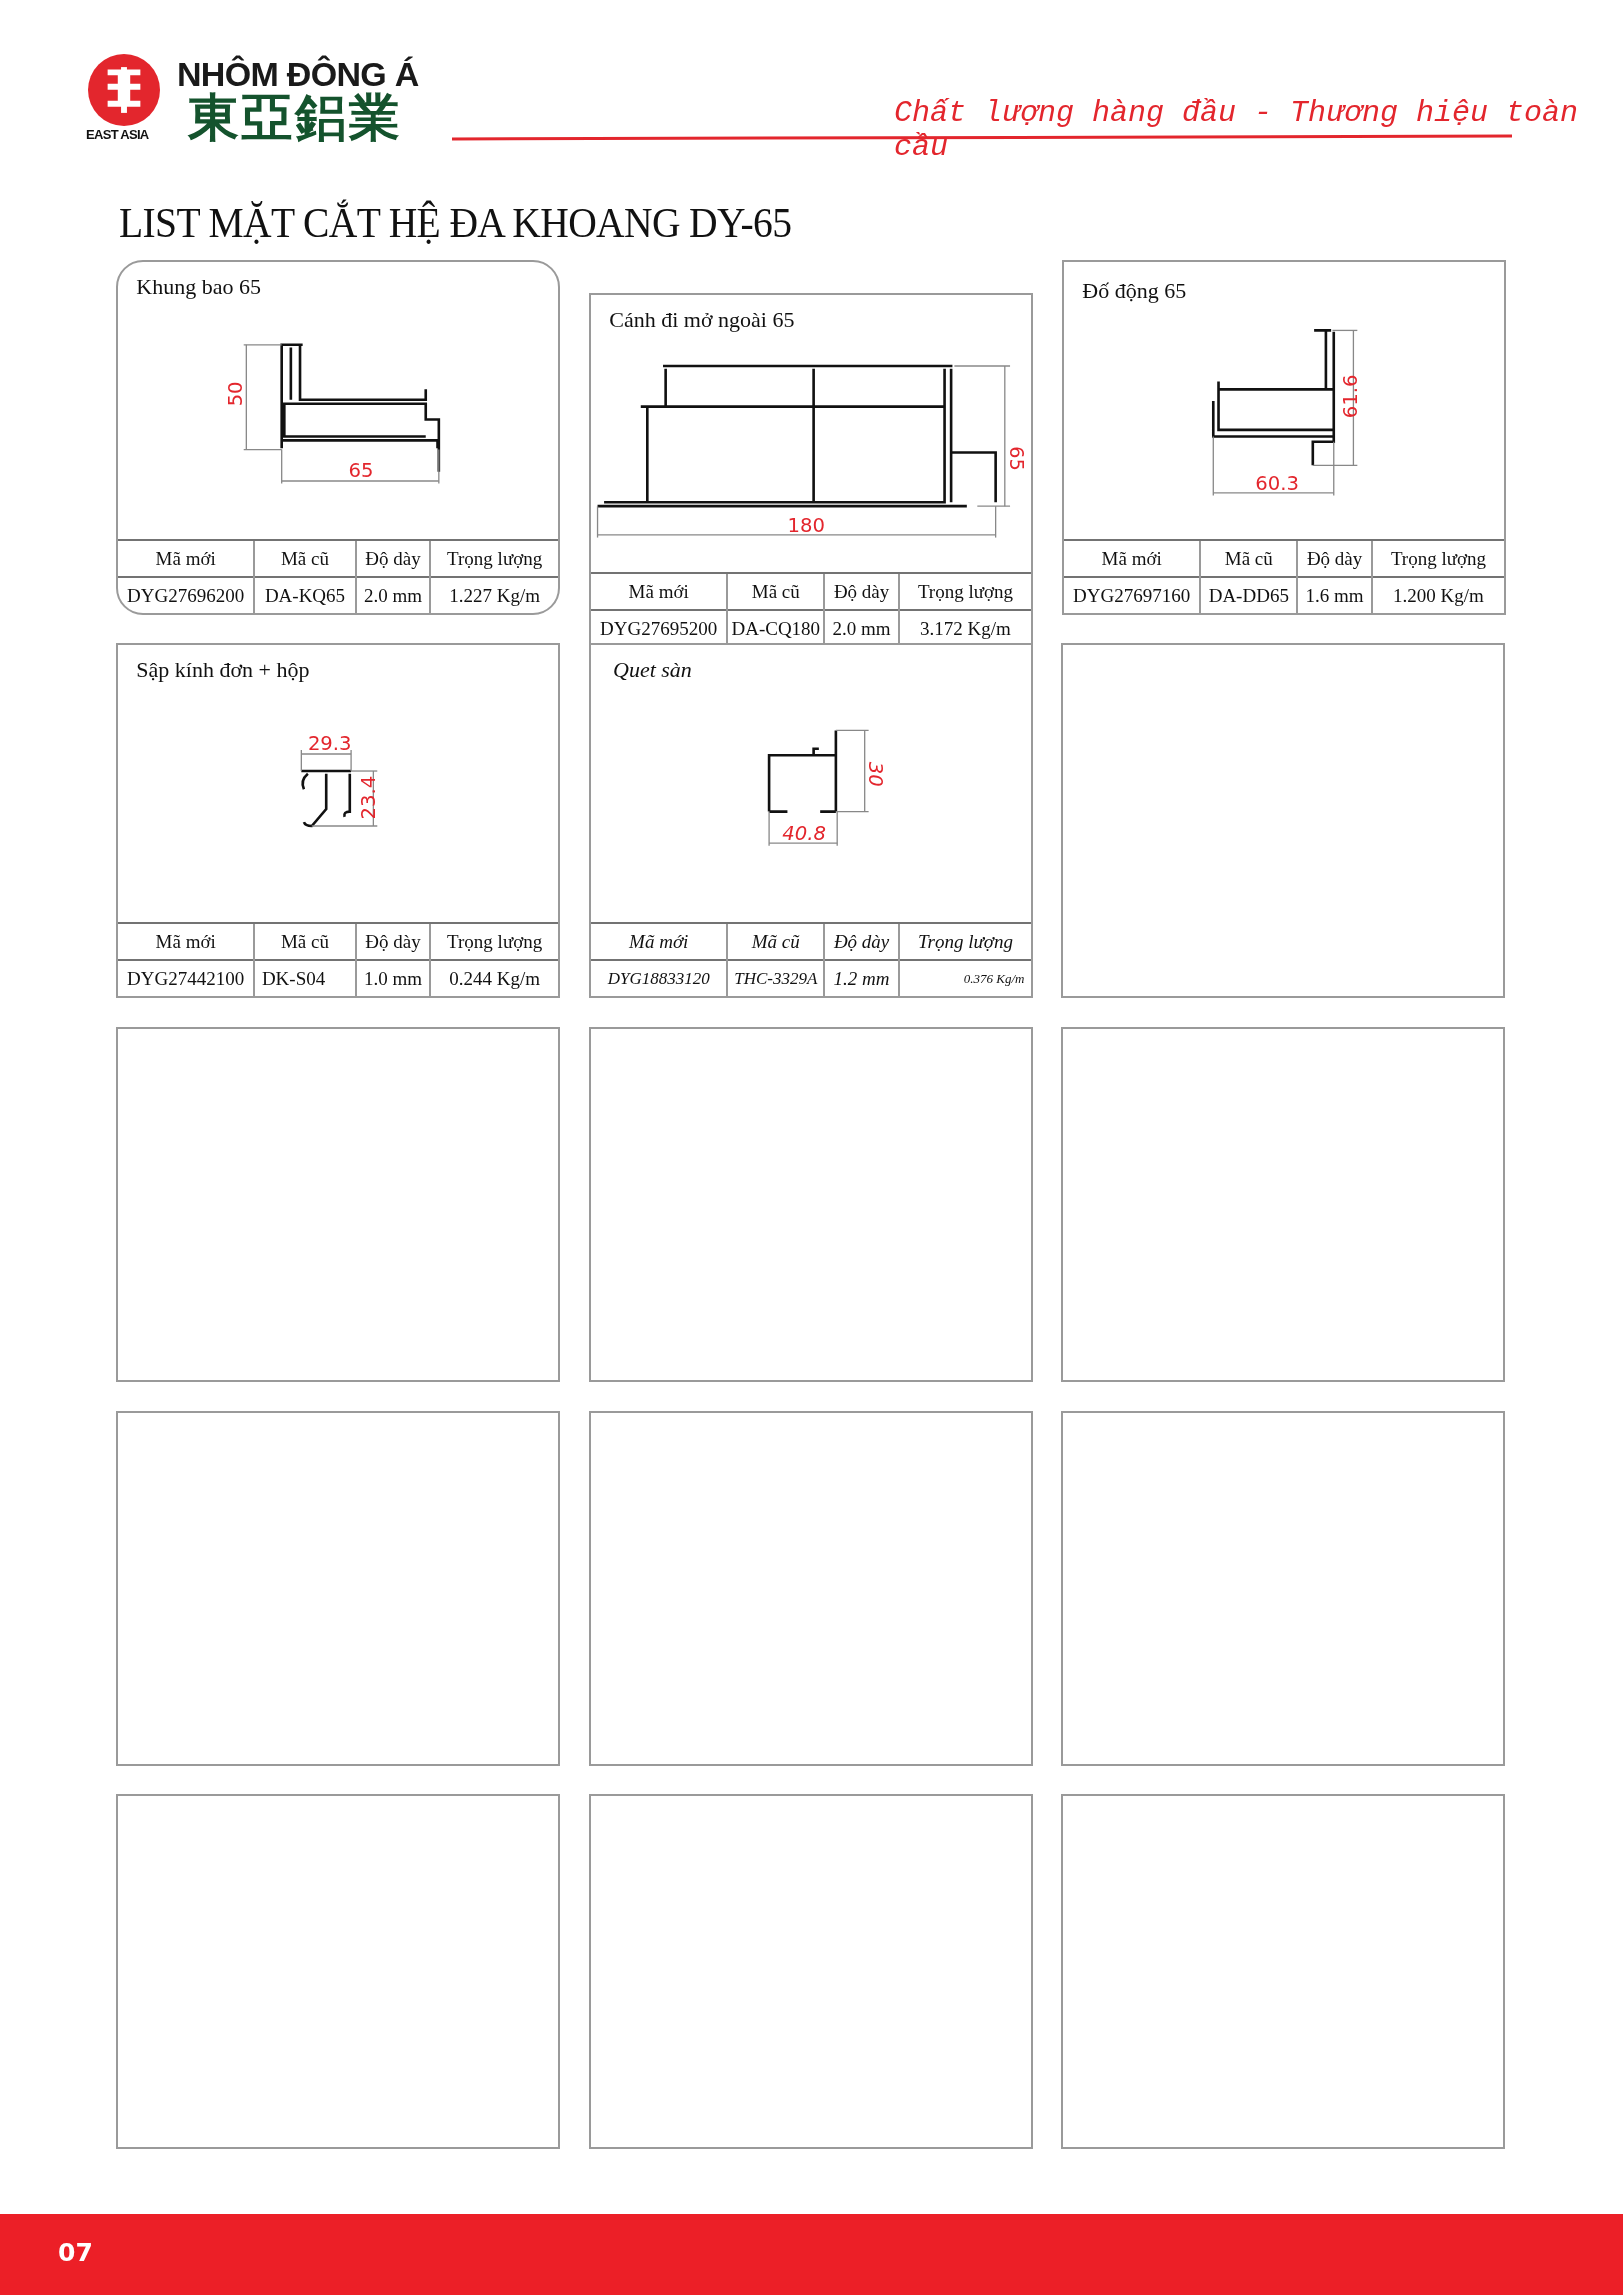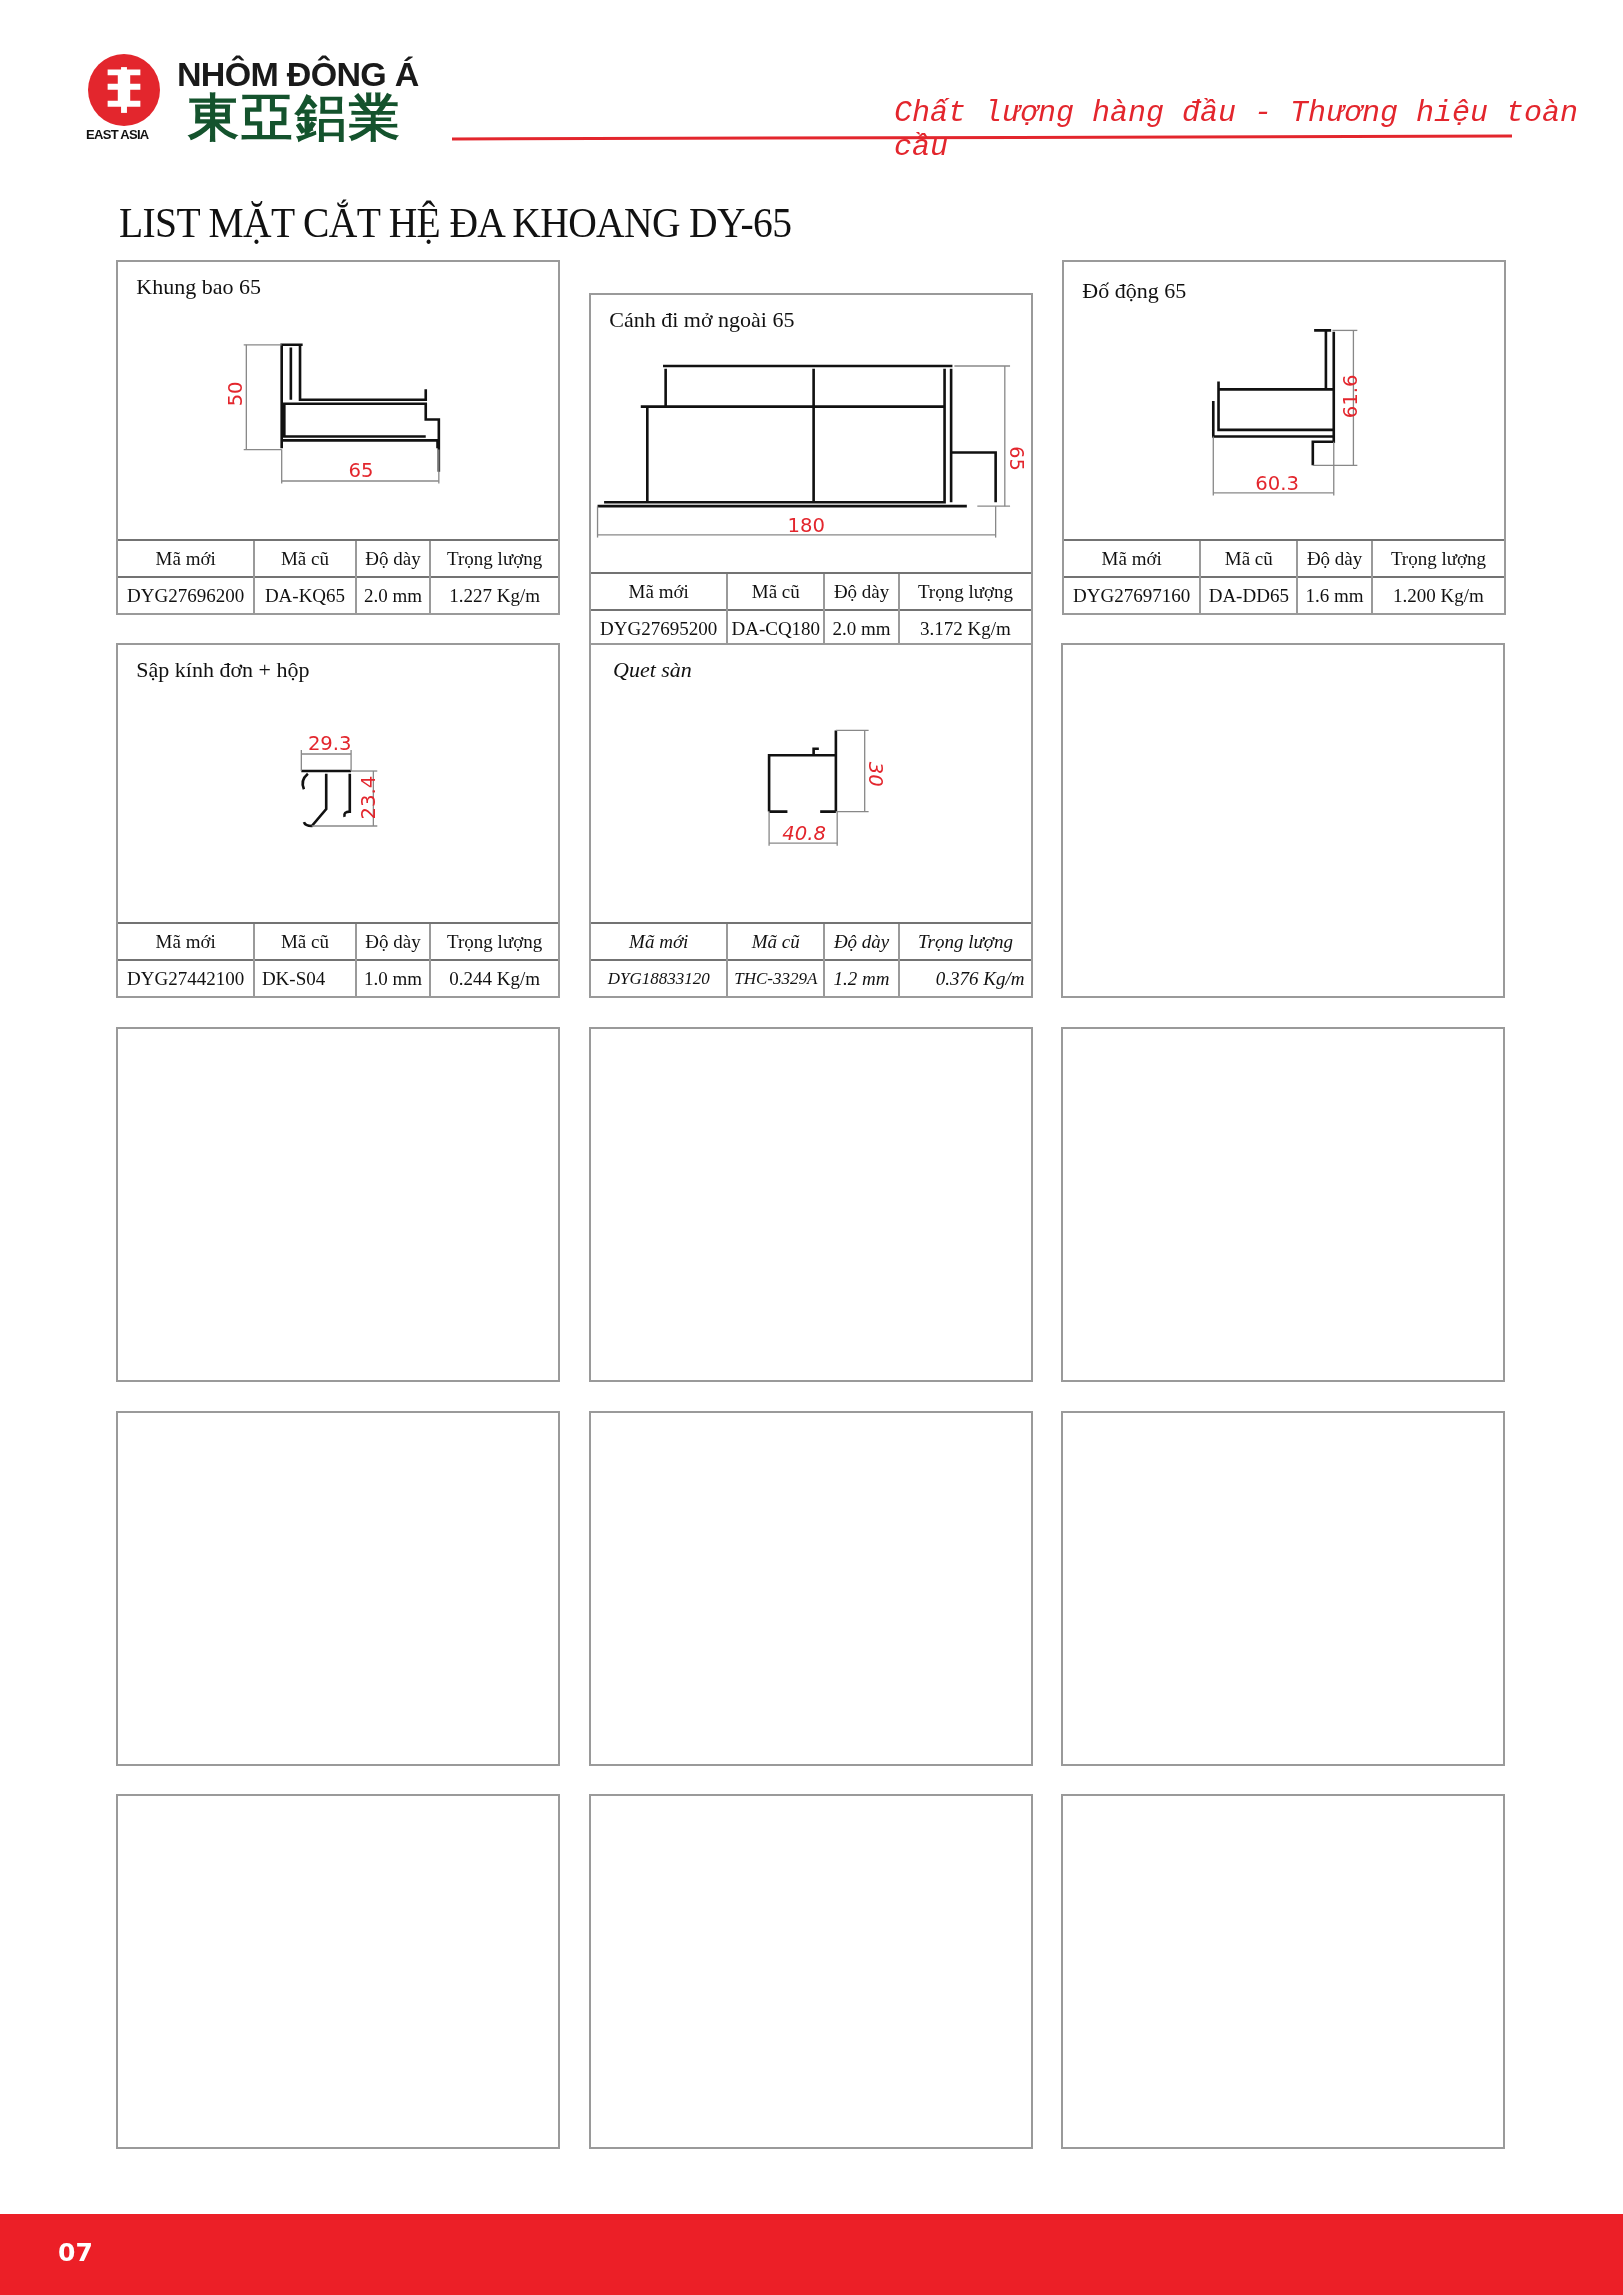--- a/index.html
+++ b/index.html
@@ -36,21 +36,21 @@
   </svg>
 </div>
 <div class="logo-sub">EAST ASIA</div>
 <div class="brand-vn">NHÔM ĐÔNG Á</div>
 <div class="brand-cn">東亞鋁業</div>
 <div class="slogan">Chất lượng hàng đầu - Thương hiệu toàn cầu</div>
 <div class="slogan-line"></div>
 
 <div class="page-title">LIST MẶT CẮT HỆ  ĐA KHOANG DY-65</div>
 
-<div class="card" style="left:116px;top:260px;">
+<div class="card" style="left:116px;top:260px;border-radius:27px;">
   <div class="card-title">Khung bao 65</div>
   <svg class="drawing" viewBox="0 0 672 360">
     <g fill="none" stroke="#111" stroke-width="4">
       <path d="M248 56 H282 M250 58 V214 M278 58 V140 H470 V124 M264 140 V60 M252 146 H470 V170 H490 V250 M254 146 V196 H470 M252 202 H488 V214"></path>
     </g>
     <g stroke="#888" stroke-width="2">
       <line x1="192" y1="56" x2="250" y2="56"></line>
         <line x1="192" y1="216" x2="250" y2="216"></line>
       <line x1="196" y1="56" x2="196" y2="216"></line>
       <line x1="250" y1="216" x2="250" y2="268"></line>
@@ -205,21 +205,21 @@
         <tr>
           <td style="width:31%;font-size:19px">Mã mới</td>
           <td style="width:22%;font-size:19px">Mã cũ</td>
           <td style="width:17%;font-size:19px">Độ dày</td>
           <td style="font-size:19px">Trọng lượng</td>
         </tr>
     <tr>
           <td>DYG18833120</td>
           <td>THC-3329A</td>
           <td style="font-size:19px">1.2  mm</td>
-          <td style="font-size:19px;text-align:right;padding-right:6.5px">0.376  Kg/m</td>
+          <td style="font-size:13px;text-align:right;padding-right:6.5px">0.376  Kg/m</td>
         </tr>
   </tbody>
     </table>
 </div>
 
 <div class="card" style="left:1061px;top:643px;"></div>
 
 <div class="card" style="left:116px;top:1027px;"></div>
 <div class="card" style="left:589px;top:1027px;"></div>
 <div class="card" style="left:1061px;top:1027px;"></div>

